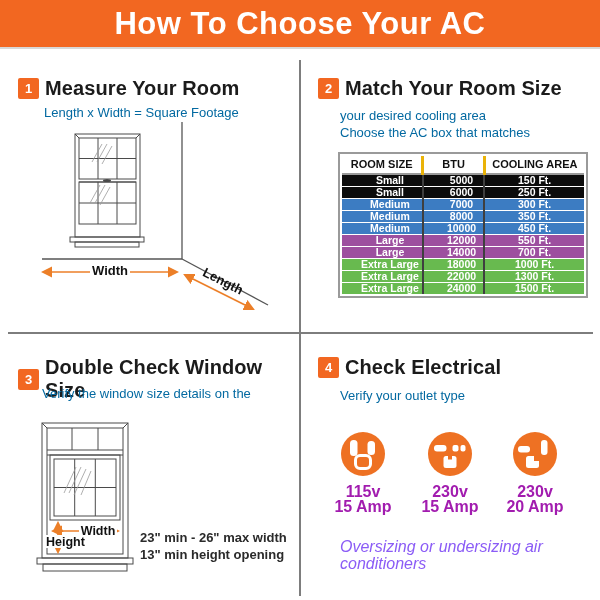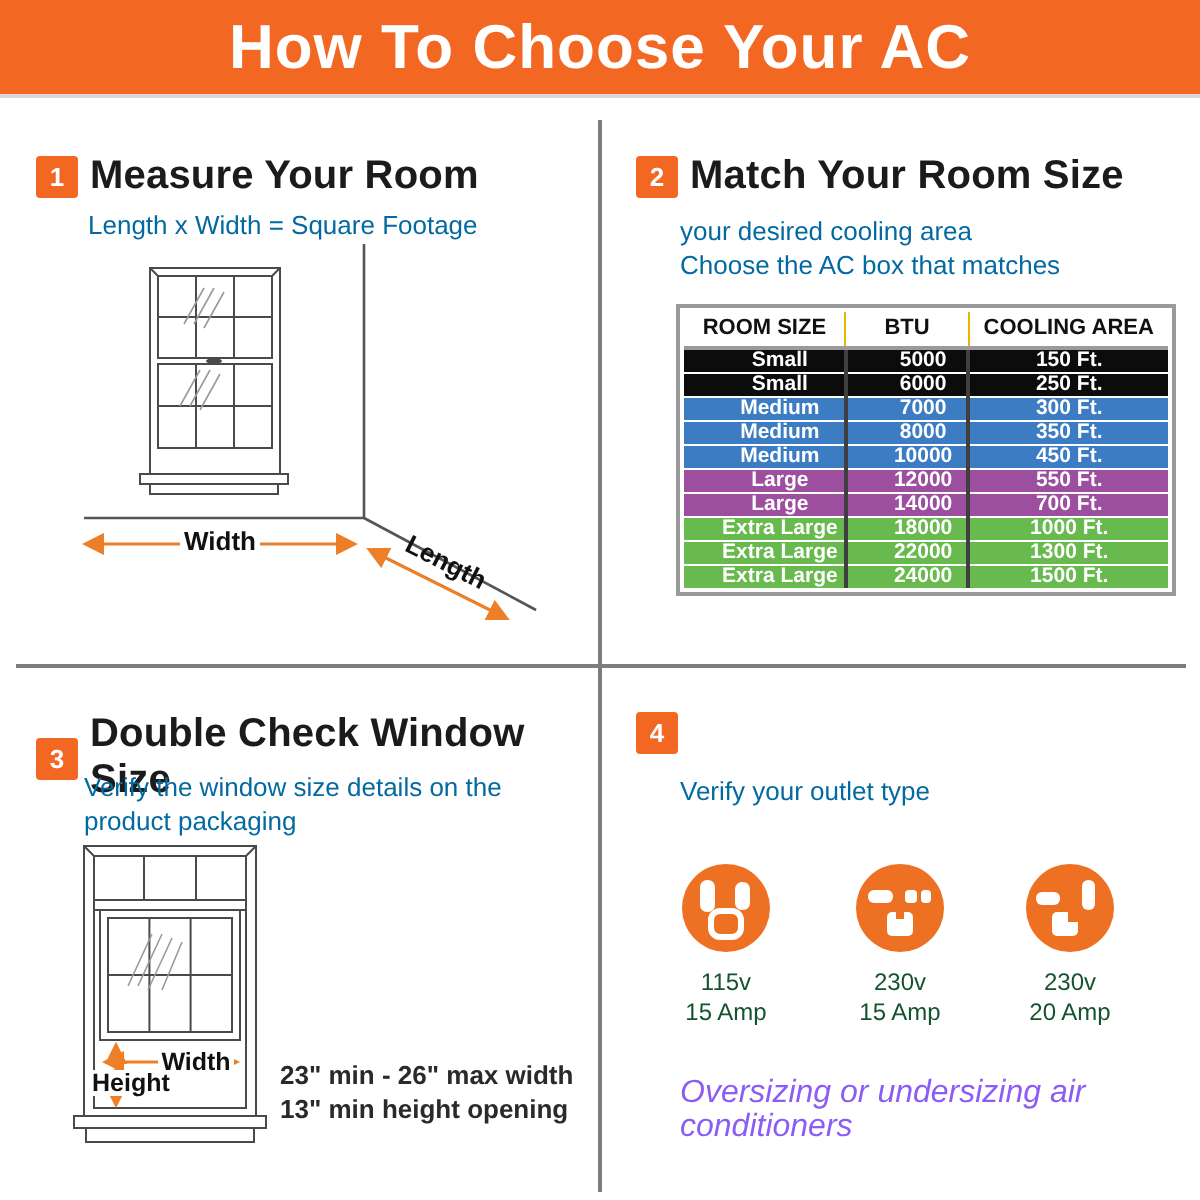--- a/index.html
+++ b/index.html
@@ -39,33 +39,33 @@
   .table-wrap{
     position:absolute;left:38px;top:92px;width:250px;
     border:2px solid #9a9a9a;background:#ffffff;padding:2px;
     box-sizing:border-box;
   }
   table.btu{border-collapse:collapse;width:100%;}
   table.btu th{
     background:#ffffff;color:#111;font-size:11px;font-weight:700;
     padding:2px 0 3px 0;border-bottom:2px solid #9a9a9a;
   }
-  table.btu th:nth-child(1),table.btu th:nth-child(2){border-right:1px solid #eab308;}
+  table.btu th:nth-child(1),table.btu th:nth-child(2){border-right:3px solid #eab308;}
   table.btu td{
     color:#ffffff;font-size:10.5px;font-weight:700;text-align:center;
     height:11px;line-height:11px;padding:0;border-bottom:1px solid #ffffff;
   }
   table.btu td:nth-child(1),table.btu td:nth-child(2){border-right:2px solid #3f3f3f;padding-left:16px;}
   table.btu tr:last-child td{border-bottom:none;}
   
   .specs{position:absolute;left:140px;top:196px;font-size:13px;font-weight:700;color:#2a2a2a;line-height:17px;}
   
   .outlet{position:absolute;width:96px;text-align:center;}
   .outlet svg{display:block;margin:0 auto 7px auto;}
-  .outlet .v,.outlet .a{font-size:12px;font-weight:400;color:#14532d;line-height:15px;}
+  .outlet .v,.outlet .a{font-size:16px;font-weight:700;color:#a21caf;line-height:15px;}
   .note{position:absolute;left:40px;top:205px;font-size:16px;color:#8b5cf6;line-height:17px;font-style:italic;}
   
   .svg-label{font-family:"Liberation Sans","DejaVu Sans",sans-serif;font-weight:700;fill:#111;}
 </style>
 </head>
 <body>
 
 <div class="banner" style="background-color: rgb(242, 103, 33);">
   <h1>How To Choose Your AC</h1>
 </div>
@@ -199,21 +199,20 @@
   </div>
 </section>
 
 <section class="quad q3">
   <div class="step-head" style="left:18px;top:23px;">
     <span class="badge" style="background-color: rgb(242, 103, 33);">3</span>
     <h2 class="step-title">Double Check Window Size</h2>
   </div>
   <div class="body-text" style="left:42px;top:52px;">
     <div>Verify the window size details on the</div>
-    <div>product packaging</div>
   </div>
 
   <svg class="illu" style="left:10px;top:82px;" width="290" height="185" viewBox="0 0 290 185">
     <defs>
       <marker id="ah2" viewBox="0 0 8 8" markerWidth="7" markerHeight="7" refX="6.5" refY="4" orient="auto-start-reverse">
         <path d="M0,0 L8,4 L0,8 z" fill="#ec7f28"></path>
       </marker>
     </defs>
     <g stroke="#4a4a4a" stroke-width="1" fill="none">
       <rect x="32" y="8" width="86" height="135"></rect>
@@ -241,20 +240,21 @@
 
   <div class="specs">
     <div>23" min - 26" max width</div>
     <div>13" min height opening</div>
   </div>
 </section>
 
 <section class="quad q4">
   <div class="step-head" style="left:18px;top:23px;">
     <span class="badge" style="background-color: rgb(242, 103, 33);">4</span>
+    <h2 class="step-title">Check Electrical</h2>
   </div>
   <div class="body-text" style="left:40px;top:54px;">Verify your outlet type</div>
 
   <div class="outlet" style="left:15px;top:98px;">
     <svg width="46" height="46" viewBox="-23 -23 46 46">
       <circle cx="0" cy="0" r="22" fill="#ee7123"></circle>
       <rect x="-13" y="-14" width="7.5" height="16" rx="3.5" fill="#ffffff"></rect>
       <rect x="4.5" y="-13" width="7.5" height="14" rx="3.5" fill="#ffffff"></rect>
       <rect x="-7.5" y="1.5" width="15" height="13" rx="4.5" fill="none" stroke="#ffffff" stroke-width="3"></rect>
     </svg>

